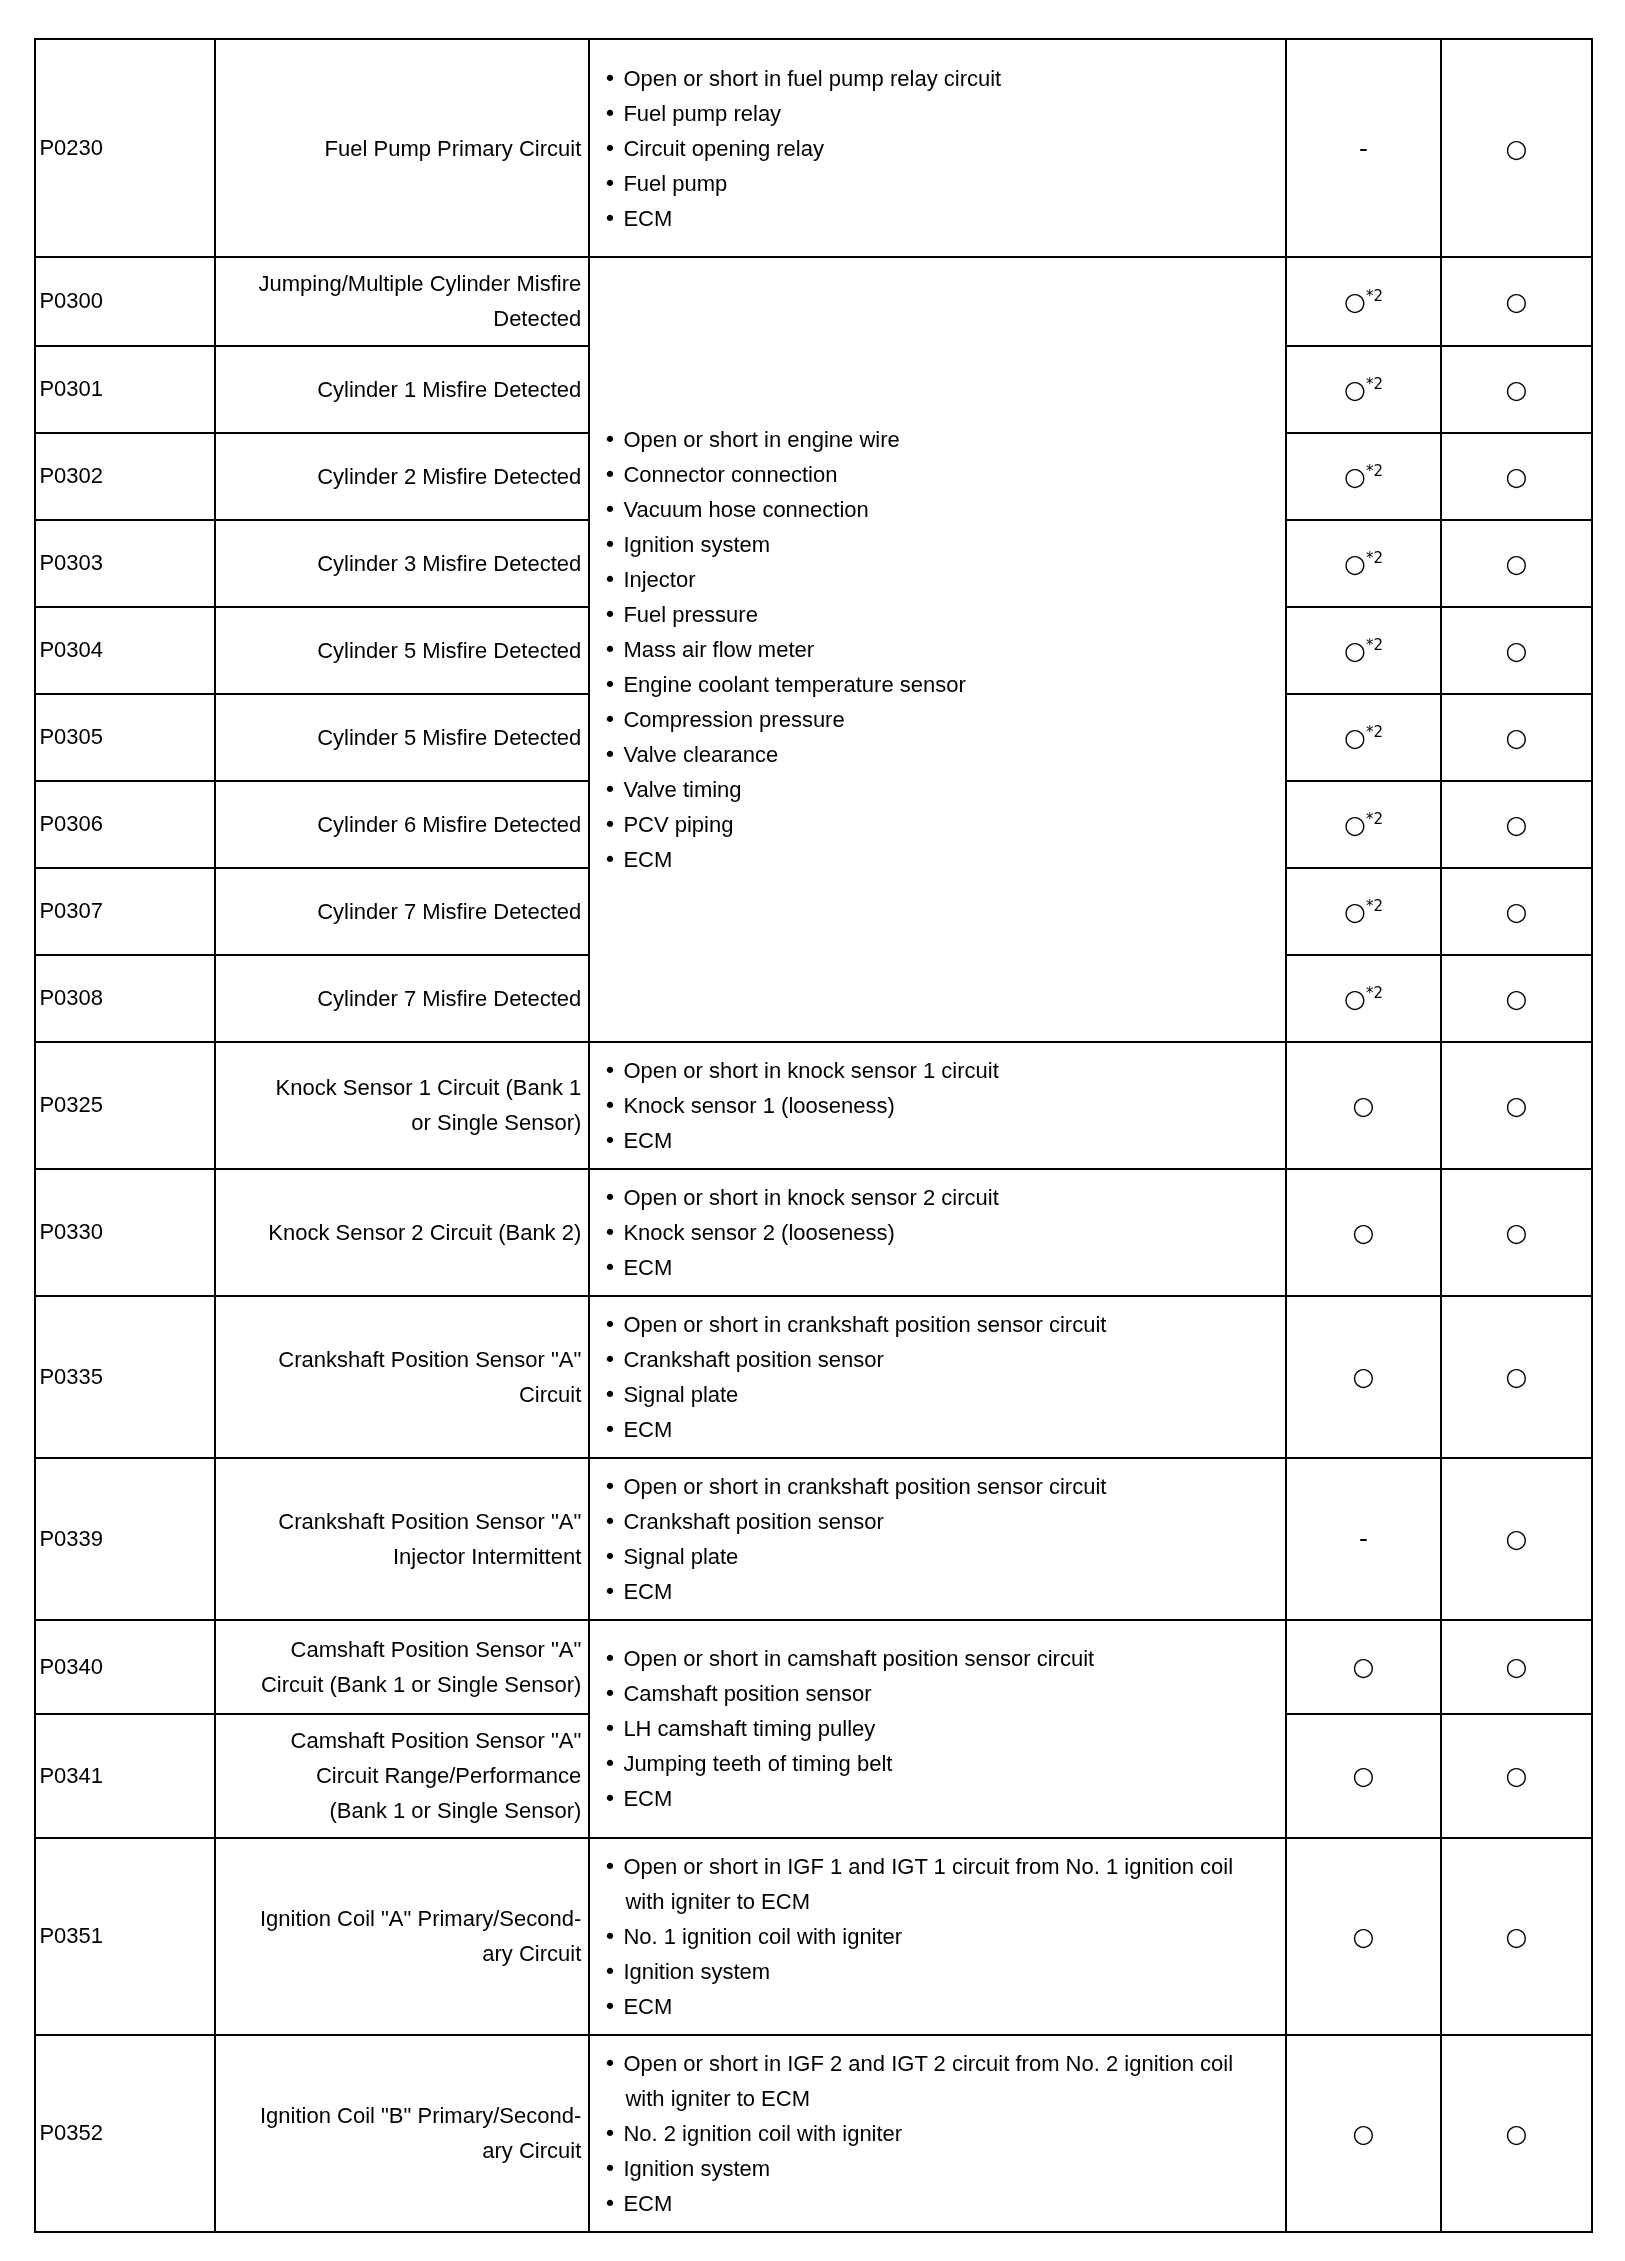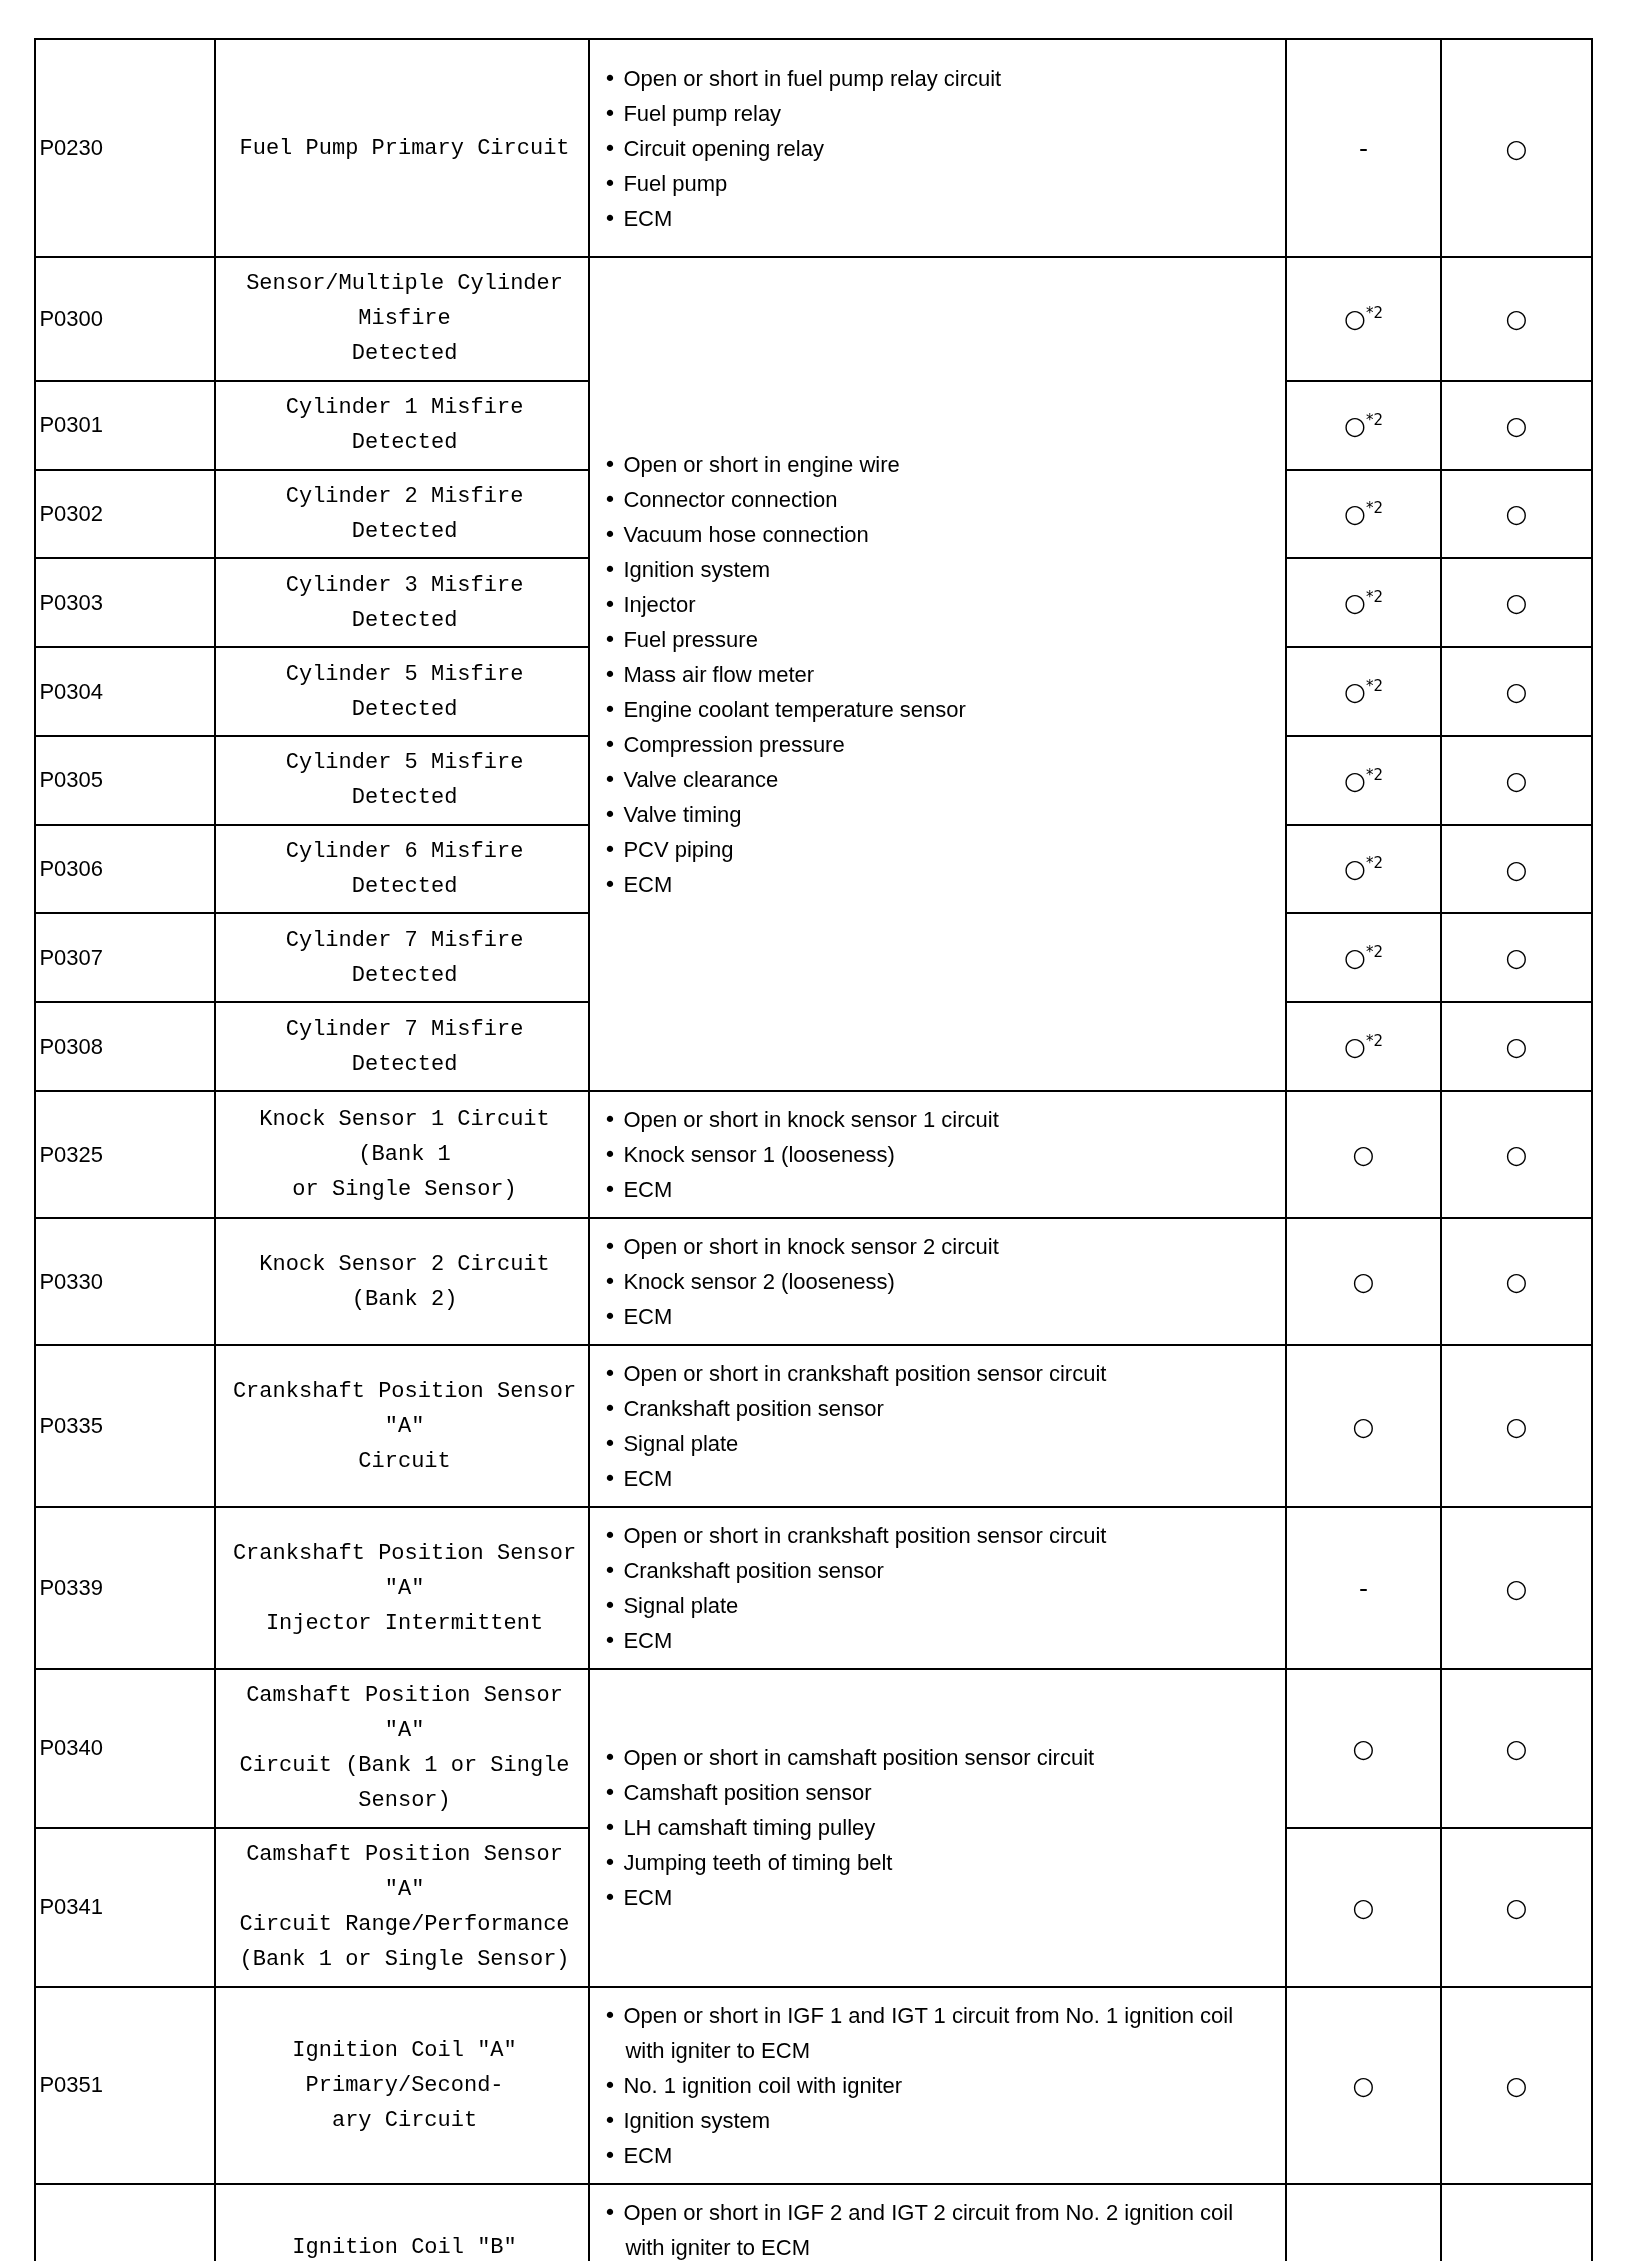--- a/index.html
+++ b/index.html
@@ -32,24 +32,23 @@
     font-size: 22px;
     color: #000000;
     padding: 6.7px 8.4px;
     overflow: hidden;
   }
   td.col-code {
     text-align: left;
     padding: 6.7px 3.4px;
   }
   td.col-desc {
-    text-align: center;
+    text-align: right;
     padding: 8.4px 6.7px 8.4px 11.8px;
     line-height: 35px;
-    font-family: Liberation Mono, monospace;
   }
   .desc-line {
     line-height: 35px;
   }
   td.col-causes {
     padding: 10px 10px 10px 13.4px;
     line-height: 35px;
     vertical-align: middle;
   }
   .bullet-line {
@@ -96,21 +95,21 @@
             <div class="bullet-line"><span class="bullet">• </span>Circuit opening relay</div>
             <div class="bullet-line"><span class="bullet">• </span>Fuel pump</div>
             <div class="bullet-line"><span class="bullet">• </span>ECM</div>
           </td>
           <td class="col-mark">-</td>
           <td class="col-mark">○</td>
         </tr>
         <tr style="height: 87px;">
           <td class="col-code">P0300</td>
           <td class="col-desc">
-            <div class="desc-line">Sensor/Multiple Cylinder Misfire</div>
+            <div class="desc-line">Jumping/Multiple Cylinder Misfire</div>
             <div class="desc-line">Detected</div>
           </td>
           <td class="col-causes" rowspan="9">
             <div class="bullet-line"><span class="bullet">• </span>Open or short in engine wire</div>
             <div class="bullet-line"><span class="bullet">• </span>Connector connection</div>
             <div class="bullet-line"><span class="bullet">• </span>Vacuum hose connection</div>
             <div class="bullet-line"><span class="bullet">• </span>Ignition system</div>
             <div class="bullet-line"><span class="bullet">• </span>Injector</div>
             <div class="bullet-line"><span class="bullet">• </span>Fuel pressure</div>
             <div class="bullet-line"><span class="bullet">• </span>Mass air flow meter</div>

